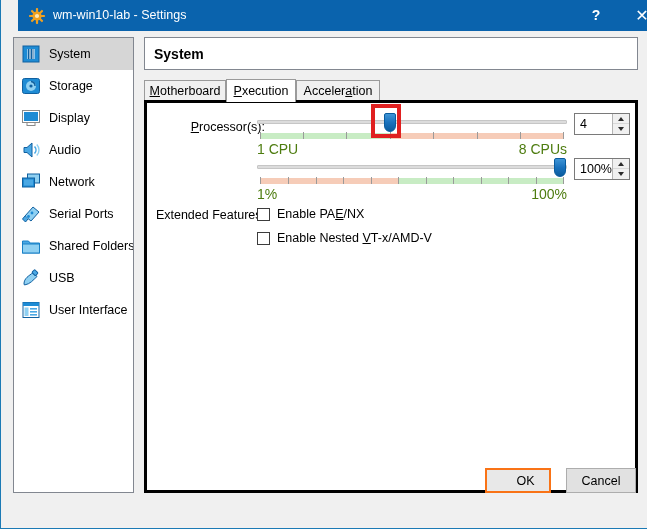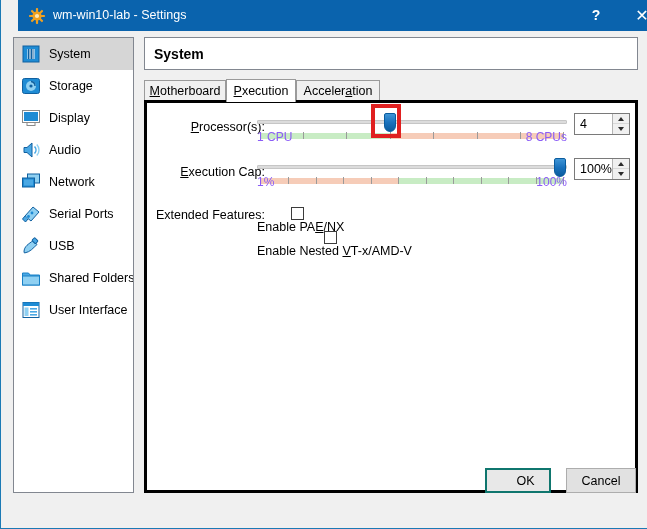--- a/index.html
+++ b/index.html
@@ -159,22 +159,22 @@
   .ticks {
     position: absolute; left: 3px; top: 19px;
     height: 8px;
   }
   .tick {
     position: absolute; top: 0;
     width: 1px; height: 7px;
     background: #9a9a9a;
   }
   .endlabel {
-    position: absolute; top: 17px;
-    font-size: 12px; color: #8b5cf6; white-space: nowrap;
+    position: absolute; top: 28px;
+    font-size: 14px; color: #4d7c0f; white-space: nowrap;
   }
 
   
   .spinbox {
     position: absolute;
     width: 56px; height: 22px;
     background: #ffffff;
     border: 1px solid #7a7a7a;
     display: flex; align-items: stretch;
   }
@@ -199,21 +199,21 @@
     position: absolute; left: 50%; top: 50%;
     transform: translate(-50%,-50%);
     width: 0; height: 0;
     border-left: 3.5px solid transparent;
     border-right: 3.5px solid transparent;
   }
   .arr-up { border-bottom: 4px solid #2b2b2b; }
   .arr-dn { border-top: 4px solid #2b2b2b; }
 
   
-  .cbrow { position: absolute; display: flex; align-items: center; flex-direction: column; }
+  .cbrow { position: absolute; display: flex; align-items: center; }
   .cbox {
     width: 13px; height: 13px;
     background: #ffffff;
     border: 1px solid #3c3c3c;
     flex: 0 0 13px;
     margin-right: 7px;
   }
   .cblabel { font-size: 12.5px; color: #000000; white-space: nowrap; }
 
   
@@ -228,21 +228,21 @@
   .footer-btn {
     position: absolute;
     height: 25px;
     background: #e1e1e1;
     border: 1px solid #adadad;
     font-size: 12.5px; color: #000000;
     display: flex; align-items: center; justify-content: center;
     cursor: default;
   }
   .footer-btn.default {
-    border: 2px solid #0f766e;
+    border: 2px solid #f97316;
     background: #e8e8e8;
     padding-left: 15px;
   }
 </style>
 </head>
 <body>
 
 <div id="window" style="border-color: rgb(27, 122, 181);">
 
   <div id="titlebar" style="background: rgb(10, 99, 173);">
@@ -322,32 +322,32 @@
           <path d="M5 13 L13 4 L19 9 L11 18 Z" fill="#8fd0f2" stroke="#1060a0"></path>
           <circle cx="8.5" cy="13.5" r="1.4" fill="#1e8bd4"></circle>
           <circle cx="12" cy="10" r="1.4" fill="#1e8bd4"></circle>
           <path d="M5 13 L2.5 16 L5.5 19 L8 16" fill="#4aa8e4" stroke="#1060a0"></path>
         </svg>
         <span class="side-label">Serial Ports</span>
       </div>
 
       <div class="side-item">
         <svg class="side-ico" viewBox="0 0 22 22">
+          <path d="M2.5 6 h6 l1.6 2 h9.4 v10 h-17 Z" fill="#4aa8e4" stroke="#1880c6"></path>
+          <rect x="2.5" y="9" width="17" height="9" fill="#8fd0f2" stroke="#1880c6"></rect>
+        </svg>
+        <span class="side-label">Shared Folders</span>
+      </div>
+
+      <div class="side-item">
+        <svg class="side-ico" viewBox="0 0 22 22">
           <path d="M4 17 C4 11 9 9 13 5.5 L17 9.5 C13 13 10.5 17 4.5 18 Z" fill="#8fd0f2" stroke="#1060a0"></path>
           <rect x="13" y="3.5" width="5" height="4" rx="1" transform="rotate(45 15 5)" fill="#4aa8e4" stroke="#1060a0"></rect>
         </svg>
         <span class="side-label">USB</span>
-      </div>
-
-      <div class="side-item">
-        <svg class="side-ico" viewBox="0 0 22 22">
-          <path d="M2.5 6 h6 l1.6 2 h9.4 v10 h-17 Z" fill="#4aa8e4" stroke="#1880c6"></path>
-          <rect x="2.5" y="9" width="17" height="9" fill="#8fd0f2" stroke="#1880c6"></rect>
-        </svg>
-        <span class="side-label">Shared Folders</span>
       </div>
 
       <div class="side-item">
         <svg class="side-ico" viewBox="0 0 22 22">
           <rect x="3" y="3.5" width="16" height="15" fill="#fff" stroke="#1060a0"></rect>
           <rect x="3" y="3.5" width="16" height="3.5" fill="#1e8bd4"></rect>
           <rect x="4.5" y="8.5" width="4" height="8.5" fill="#8fd0f2"></rect>
           <g fill="#4aa8e4">
             <rect x="10" y="9" width="7" height="1.6"></rect>
             <rect x="10" y="12" width="7" height="1.6"></rect>
@@ -407,23 +407,20 @@
         <div class="spin-arrows">
           <div>
               <span class="arr arr-up"></span>
             </div>
           <div>
               <span class="arr arr-dn"></span>
             </div>
         </div>
       </div>
 
-      <div class="row-label" style="left:14px; top:62px;">
-        <span class="u">E</span><span>xecution Cap:</span>
-      </div>
 
       <div class="slider-block" style="left:110px; top:55px; width:310px; height:40px;">
         <div class="slider-groove"></div>
         <div class="colorbar" style="width:304px;">
           <div class="cb-red" style="width: 45.5%; background: rgb(246, 204, 184);"></div>
           <div class="cb-green" style="width: 54.5%; background: rgb(200, 236, 196);"></div>
         </div>
         <div class="ticks" style="width:304px;">
           <div class="tick" style="left:0px;"></div>
           <div class="tick" style="left:28px;"></div>

